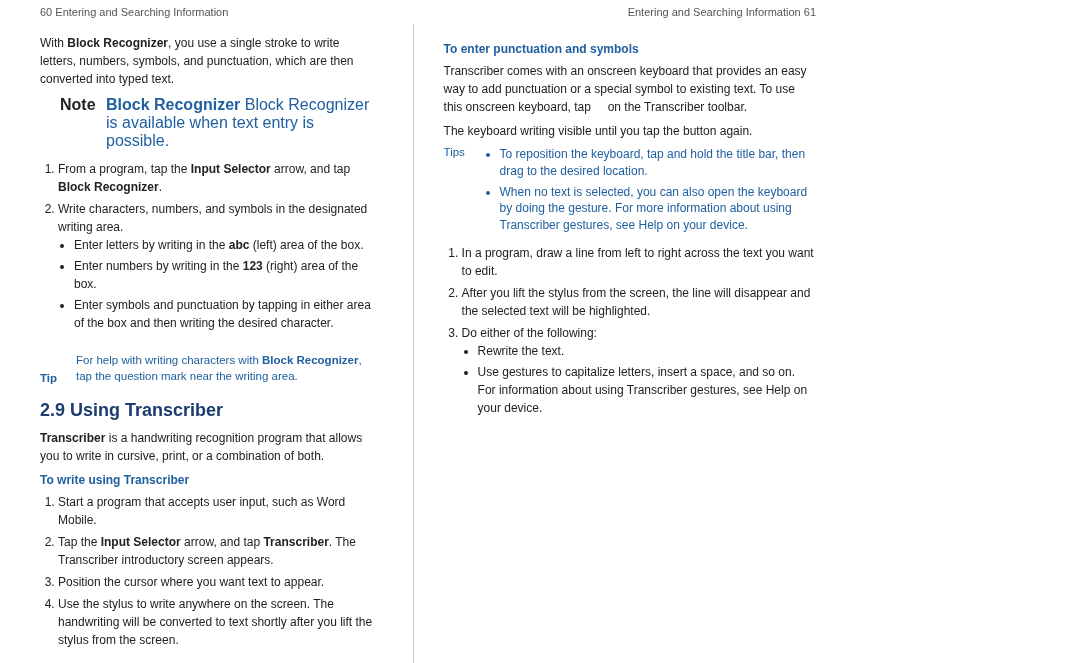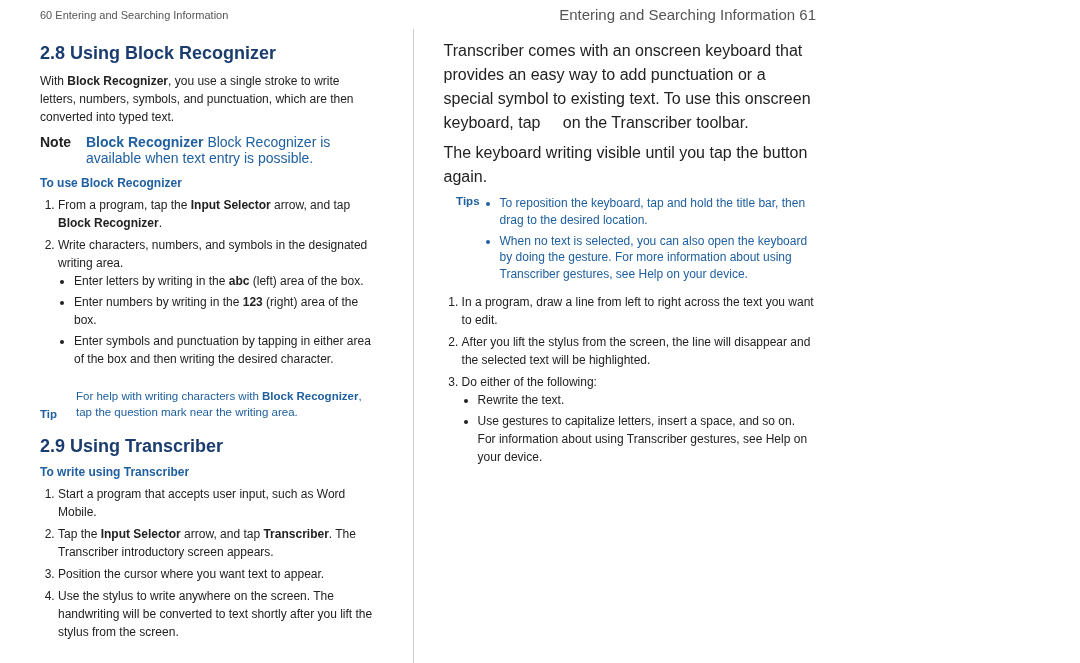--- a/index.html
+++ b/index.html
@@ -23,21 +23,21 @@
       justify-content: space-between;
       align-items: center;
       padding: 6px 40px;
       border-bottom: none;
     }
     .page-header-left {
       font-size: 11px;
       color: #555;
     }
     .page-header-right {
-      font-size: 15px;
+      font-size: 11px;
       color: #555;
     }
     .content-area {
       display: flex;
       flex: 1;
       padding: 0 40px;
     }
     .left-column {
       width: 48%;
       padding-right: 30px;
@@ -62,21 +62,22 @@
     }
     .section-intro {
       font-size: 12px;
       line-height: 1.5;
       margin-bottom: 8px;
     }
     .note-box {
       display: flex;
       align-items: flex-start;
       margin-bottom: 10px;
-      font-size: 14px;
+      font-size: 16px;
+      margin-left: 20px;
     }
     .note-label {
       font-weight: bold;
       min-width: 40px;
       color: #222;
       margin-right: 6px;
     }
     .note-text {
       color: #2060a0;
     }
@@ -125,39 +126,38 @@
       line-height: 1.4;
     }
     .blue { color: #2060a0; }
     .tips-box {
       display: flex;
       align-items: flex-start;
       margin-bottom: 6px;
       font-size: 11.5px;
     }
     .tips-label {
-      font-weight: bold;
+      font-weight: normal;
       color: #222;
       min-width: 36px;
       margin-right: 6px;
-      text-align: right;
     }
     .tips-bullets {
       padding-left: 0;
       list-style-type: disc;
       padding-left: 14px;
     }
     .tips-bullets li {
       margin-bottom: 4px;
       color: #2060a0;
       font-size: 12px;
       line-height: 1.4;
     }
     .normal-para {
-      font-size: 16px;
+      font-size: 12px;
       line-height: 1.5;
       margin-bottom: 6px;
     }
     .section-2-9 {
       margin-top: 16px;
     }
   </style>
 </head>
 <body>
 
@@ -166,32 +166,30 @@
   <div class="page-header">
     <span class="page-header-left">60  Entering and Searching Information</span>
     <span class="page-header-right">Entering and Searching Information  61</span>
   </div>
 
   <div class="content-area">
 
     <div class="left-column">
 
       <div>
-        <h2 class="section-title">2.8  Using Block Recognizer</h2>
 
         <p class="section-intro">
           With <strong>Block Recognizer</strong>, you use a single stroke to write letters, numbers, symbols, and punctuation, which are then converted into typed text.
         </p>
 
         <div class="note-box">
           <span class="note-label">Note</span>
           <span class="note-text"><strong class="blue">Block Recognizer</strong> <span>Block Recognizer is available when text entry is possible.</span></span>
         </div>
 
-        <p class="subsection-title">To use Block Recognizer</p>
 
         <ol class="numbered-list">
           <li>
             From a program, tap the <strong>Input Selector</strong> arrow, and tap <strong>Block Recognizer</strong>.
           </li>
           <li>
             Write characters, numbers, and symbols in the designated writing area.
             <ul class="bullet-list">
               <li>Enter letters by writing in the <strong>abc</strong> (left) area of the box.</li>
               <li>Enter numbers by writing in the <strong>123</strong> (right) area of the box.</li>
@@ -202,37 +200,41 @@
 
         <div class="tip-box">
           <span class="tip-label">Tip</span>
           <span class="tip-text">For help with writing characters with <strong>Block Recognizer</strong>, tap the question mark near the writing area.</span>
         </div>
       </div>
 
       <div class="section-2-9">
         <h2 class="section-title">2.9  Using Transcriber</h2>
 
+        <p class="section-intro">
+          <strong>Transcriber</strong> is a handwriting recognition program that allows you to write in cursive, print, or a combination of both.
+        </p>
 
         <p class="subsection-title">To write using Transcriber</p>
 
         <ol class="numbered-list">
           <li>Start a program that accepts user input, such as Word Mobile.</li>
           <li>Tap the <strong>Input Selector</strong> arrow, and tap <strong>Transcriber</strong>. The Transcriber introductory screen appears.</li>
           <li>Position the cursor where you want text to appear.</li>
           <li>Use the stylus to write anywhere on the screen. The handwriting will be converted to text shortly after you lift the stylus from the screen.</li>
         </ol>
       </div>
 
     </div>
 
     <div class="divider"></div>
 
     <div class="right-column">
 
+      <p class="subsection-title">To enter punctuation and symbols</p>
 
       <p class="normal-para">
         Transcriber comes with an onscreen keyboard that provides an easy way to add punctuation or a special symbol to existing text. To use this onscreen keyboard, tap&nbsp;&nbsp;&nbsp;&nbsp;&nbsp;on the Transcriber toolbar.
       </p>
 
       <p class="normal-para">The keyboard writing visible until you tap the button again.</p>
 
       <div class="tips-box">
         <span class="tips-label">
           <span class="blue">Tips</span>

